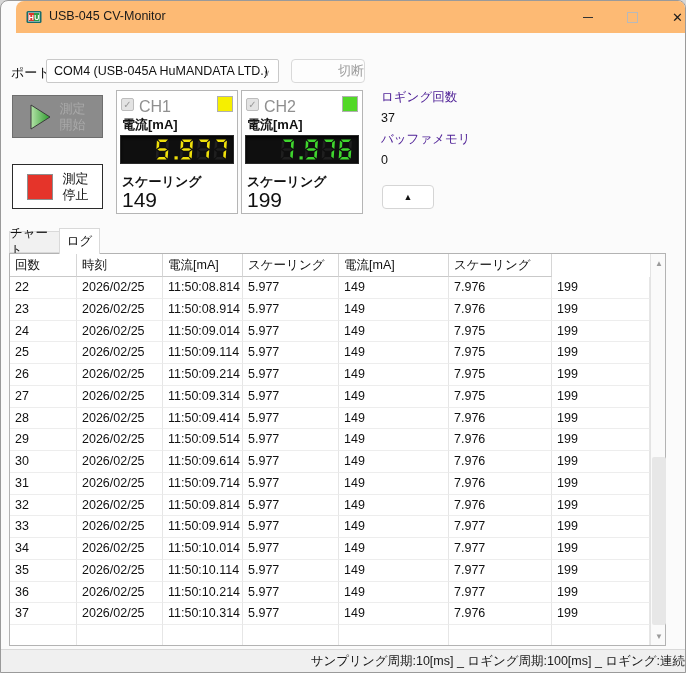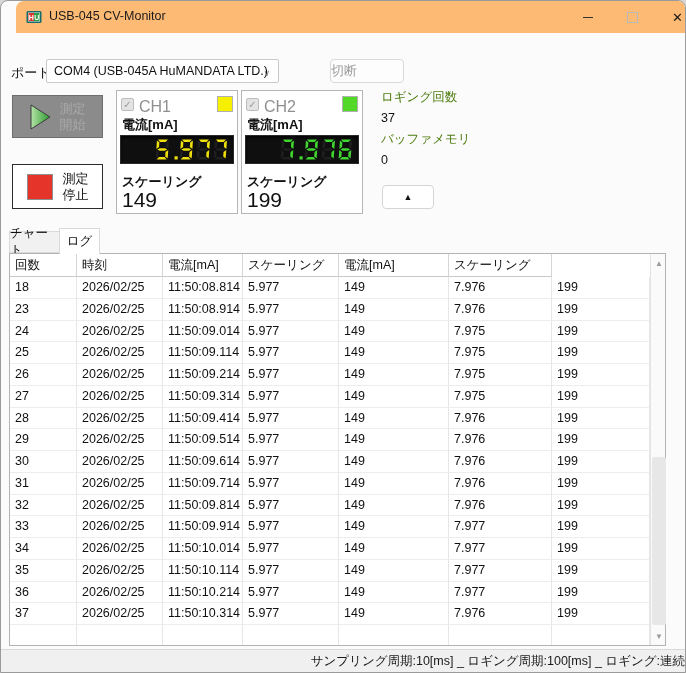--- a/index.html
+++ b/index.html
@@ -13,21 +13,21 @@
   #btn-min{right:90px;} #btn-max{right:45px;} #btn-close{right:0;}
   #btn-min .bar{width:10px;height:1px;background:#333;}
   #btn-max .box{width:9px;height:9px;border:1px solid #b9b9b9;}
   #btn-close .x{font-size:13px;color:#1a1a1a;line-height:1;}
   
   #port-label{position:absolute;left:10px;top:63px;font-size:13px;color:#111;}
   #port-select{position:absolute;left:45px;top:58px;width:233px;height:24px;background:#fff;border:1px solid #c9c9c9;
                border-radius:2px;font-size:12.5px;color:#111;display:flex;align-items:center;padding-left:7px;box-sizing:border-box;}
   #port-chevron{position:absolute;right:8px;top:8px;color:#7a7a7a;font-size:9px;}
   #disconnect-btn{position:absolute;left:290px;top:58px;width:74px;height:24px;background:#fdfdfd;border:1px solid #d9d9d9;
-               border-radius:4px;font-size:13px;color:#9d9d9d;display:flex;align-items:center;justify-content:flex-start;box-sizing:border-box;margin-left:39px;}
+               border-radius:4px;font-size:13px;color:#9d9d9d;display:flex;align-items:center;justify-content:flex-end;box-sizing:border-box;}
   
   #start-btn{position:absolute;left:11px;top:94px;width:91px;height:43px;background:#8b8b8b;border:1px solid #6e6e6e;
              display:flex;align-items:center;justify-content:center;gap:9px;box-sizing:border-box;}
   #start-btn .lbl{font-size:13px;line-height:16px;color:#a9a9a9;text-align:left;}
   #stop-btn{position:absolute;left:11px;top:163px;width:91px;height:45px;background:#ffffff;border:1px solid #2b2b2b;
             display:flex;align-items:center;justify-content:center;gap:10px;box-sizing:border-box;}
   #stop-btn .lbl{font-size:13px;line-height:16px;color:#111;text-align:left;}
   #stop-btn .sq{width:24px;height:24px;background:#e5342a;border:1px solid #8e8e8e;}
   
   .ch-panel{position:absolute;top:89px;width:122px;height:124px;background:#fff;border:1px solid #b5b5b5;box-sizing:border-box;}
@@ -36,21 +36,21 @@
             display:flex;align-items:center;justify-content:center;box-sizing:border-box;}
   .checkbox .check{font-size:10px;color:#9a9a9a;line-height:1;}
   .ch-label{position:absolute;left:22px;top:7px;font-size:16px;color:#8f8f8f;}
   .indicator{position:absolute;right:4px;top:5px;width:16px;height:16px;border:1px solid #b0b0b0;box-sizing:border-box;}
   .ch-unit{position:absolute;left:5px;top:25px;font-size:13px;font-weight:700;color:#111;}
   .seg-display{position:absolute;left:3px;top:44px;width:112px;height:27px;background:#0f0f0f;border:1px solid #2a2a2a;
                box-shadow:inset 0 2px 3px rgba(0,0,0,.8);}
   .ch-scaling-label{position:absolute;left:5px;top:82px;font-size:13px;font-weight:700;color:#111;}
   .ch-scaling-value{position:absolute;left:5px;top:97px;font-size:21px;color:#111;}
   
-  .info-label{position:absolute;left:380px;font-size:12.5px;color:#4d7c0f;}
+  .info-label{position:absolute;left:380px;font-size:12.5px;color:#4c1d95;}
   .info-value{position:absolute;left:380px;font-size:12.5px;color:#111;}
   #collapse-btn{position:absolute;left:381px;top:184px;width:52px;height:24px;background:#fff;border:1px solid #d5d5d5;
                 border-radius:4px;display:flex;align-items:center;justify-content:center;font-size:9px;color:#111;box-sizing:border-box;}
   
   .tab{position:absolute;box-sizing:border-box;font-size:12.5px;color:#111;display:flex;align-items:center;justify-content:center;}
   .tab.inactive{left:8px;top:230px;width:50px;height:22px;background:#f1f1f1;border:1px solid #d9d9d9;border-right:none;}
   .tab.active{left:58px;top:227px;width:41px;height:26px;background:#ffffff;border:1px solid #d9d9d9;border-bottom:none;z-index:2;}
   
   #grid{position:absolute;left:8px;top:252px;width:657px;height:393px;border:1px solid #b3b3b3;box-sizing:border-box;
         display:flex;background:#fff;}
@@ -232,21 +232,21 @@
       <div class="grid-header" id="grid-header">
           <div class="cell">回数</div>
           <div class="cell">時刻</div>
           <div class="cell">電流[mA]</div>
           <div class="cell">スケーリング</div>
           <div class="cell">電流[mA]</div>
           <div class="cell">スケーリング</div>
         </div>
       <div id="grid-body" style="display:flex;flex-direction:column;flex:1;">
           <div class="grid-row">
-            <div class="cell">18</div>
+            <div class="cell">22</div>
             <div class="cell">2026/02/25</div>
             <div class="cell">11:50:08.814</div>
             <div class="cell">5.977</div>
             <div class="cell">149</div>
             <div class="cell">7.976</div>
             <div class="cell">199</div>
           </div>
           <div class="grid-row">
             <div class="cell">23</div>
             <div class="cell">2026/02/25</div>

